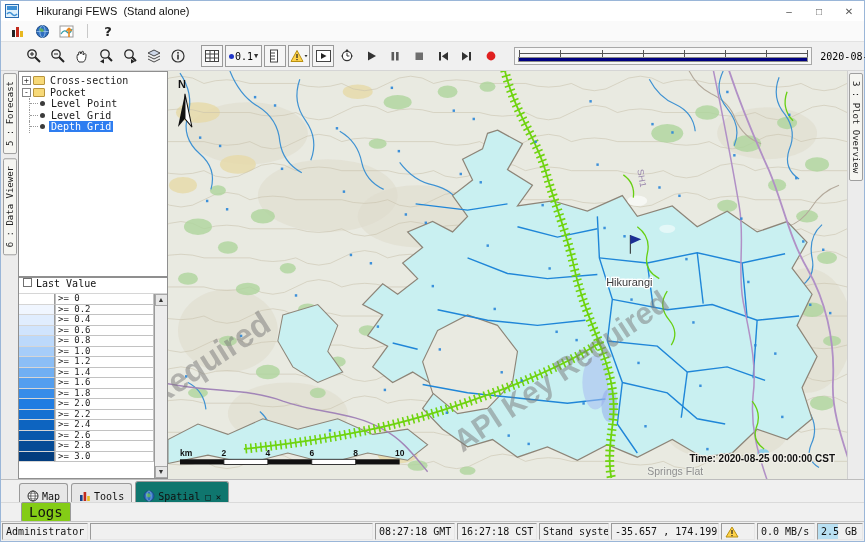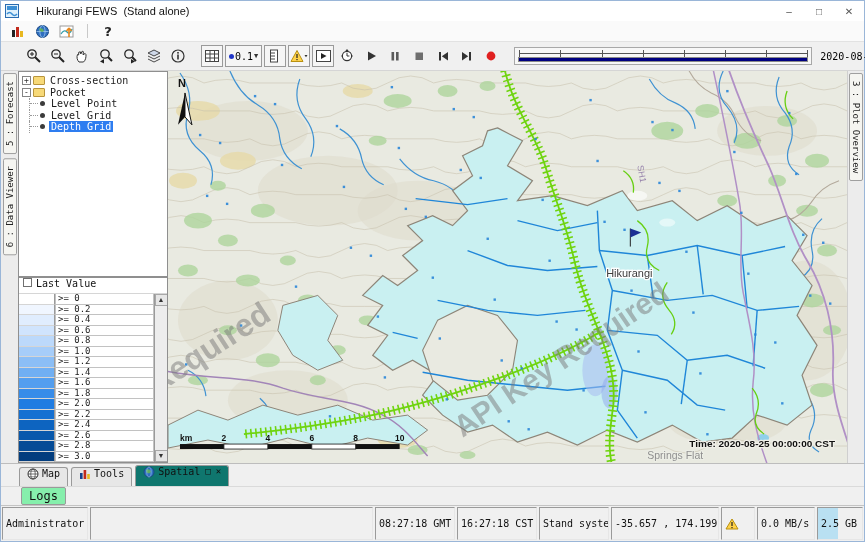--- a/index.html
+++ b/index.html
@@ -65,29 +65,29 @@
   .vscroll{width:13px;border-left:1px solid #9a9a9a;background:#ededed;display:flex;flex-direction:column;justify-content:space-between;align-items:center;flex:0 0 auto}
   .scroll-btn{width:13px;height:12px;border:1px solid #a8a8a8;background:#e6e6e6;font-size:7px;line-height:10px;text-align:center;color:#333}
 
   .map{flex:1;position:relative;background:#e9eae1;overflow:hidden;min-width:0}
   .map svg{display:block}
   .map text{font-family:"Liberation Sans",sans-serif}
   .mono-txt{font-family:"DejaVu Sans Mono",monospace}
 
   
   .bottom-bar{height:23px;background:#f0f0f0;display:flex;align-items:flex-end;padding-left:18px;gap:3px;border-top:1px solid #bdbdbd;flex:0 0 auto}
-  .btab{height:19px;display:flex;align-items:flex-start;gap:3px;padding:0 7px;border:1px solid #9a9a9a;border-bottom:none;border-radius:3px 3px 0 0;background:#e7e7e7;font-family:"DejaVu Sans Mono",monospace;font-size:10px;color:#111}
+  .btab{height:19px;display:flex;align-items:flex-end;gap:3px;padding:0 7px;border:1px solid #9a9a9a;border-bottom:none;border-radius:3px 3px 0 0;background:#e7e7e7;font-family:"DejaVu Sans Mono",monospace;font-size:10px;color:#111}
   .btab.active{background:#0f766e;height:21px}
   .tab-ctrl{font-size:9px;margin-left:2px;color:#111}
 
   .logs-row{height:19px;background:#f0f0f0;display:flex;align-items:center;padding-left:20px;border-top:1px solid #dadada;flex:0 0 auto}
-  .logs-btn{font-family:"DejaVu Sans Mono",monospace;font-size:12px;padding:1px 7px;border:1px solid #9a9a9a;background:#86efac;border-radius:2px;color:#111}
+  .logs-btn{font-family:"DejaVu Sans Mono",monospace;font-size:14px;padding:1px 7px;border:1px solid #9a9a9a;background:#84cc16;border-radius:2px;color:#111}
 
   
-  .statusbar{height:36px;background:#f0f0f0;display:flex;align-items:stretch;gap:2px;padding:1px;border-top:1px solid #c4c4c4;font-family:"DejaVu Sans Mono",monospace;font-size:10px;flex:0 0 auto}
+  .statusbar{height:20px;background:#f0f0f0;display:flex;align-items:stretch;gap:2px;padding:1px;border-top:1px solid #c4c4c4;font-family:"DejaVu Sans Mono",monospace;font-size:10px;flex:0 0 auto}
   .cell{border:1px solid;border-color:#9a9a9a #e6e6e6 #e6e6e6 #9a9a9a;display:flex;align-items:center;padding:0 3px;white-space:nowrap;overflow:hidden;color:#111}
   .c-user{width:86px}.c-systime{width:250px}.c-spacer{flex:1}.c-gmt{width:80px}.c-cst{width:80px}
   .c-mode{width:70px}.c-coords{width:108px}.c-warn{width:34px;justify-content:flex-start}
   .c-rate{width:58px}.c-mem{width:46px;background:linear-gradient(to right,#b9e0f2 0 45%,#f0f0f0 45%)}
 </style>
 </head>
 <body>
 
 <div class="app">
 

